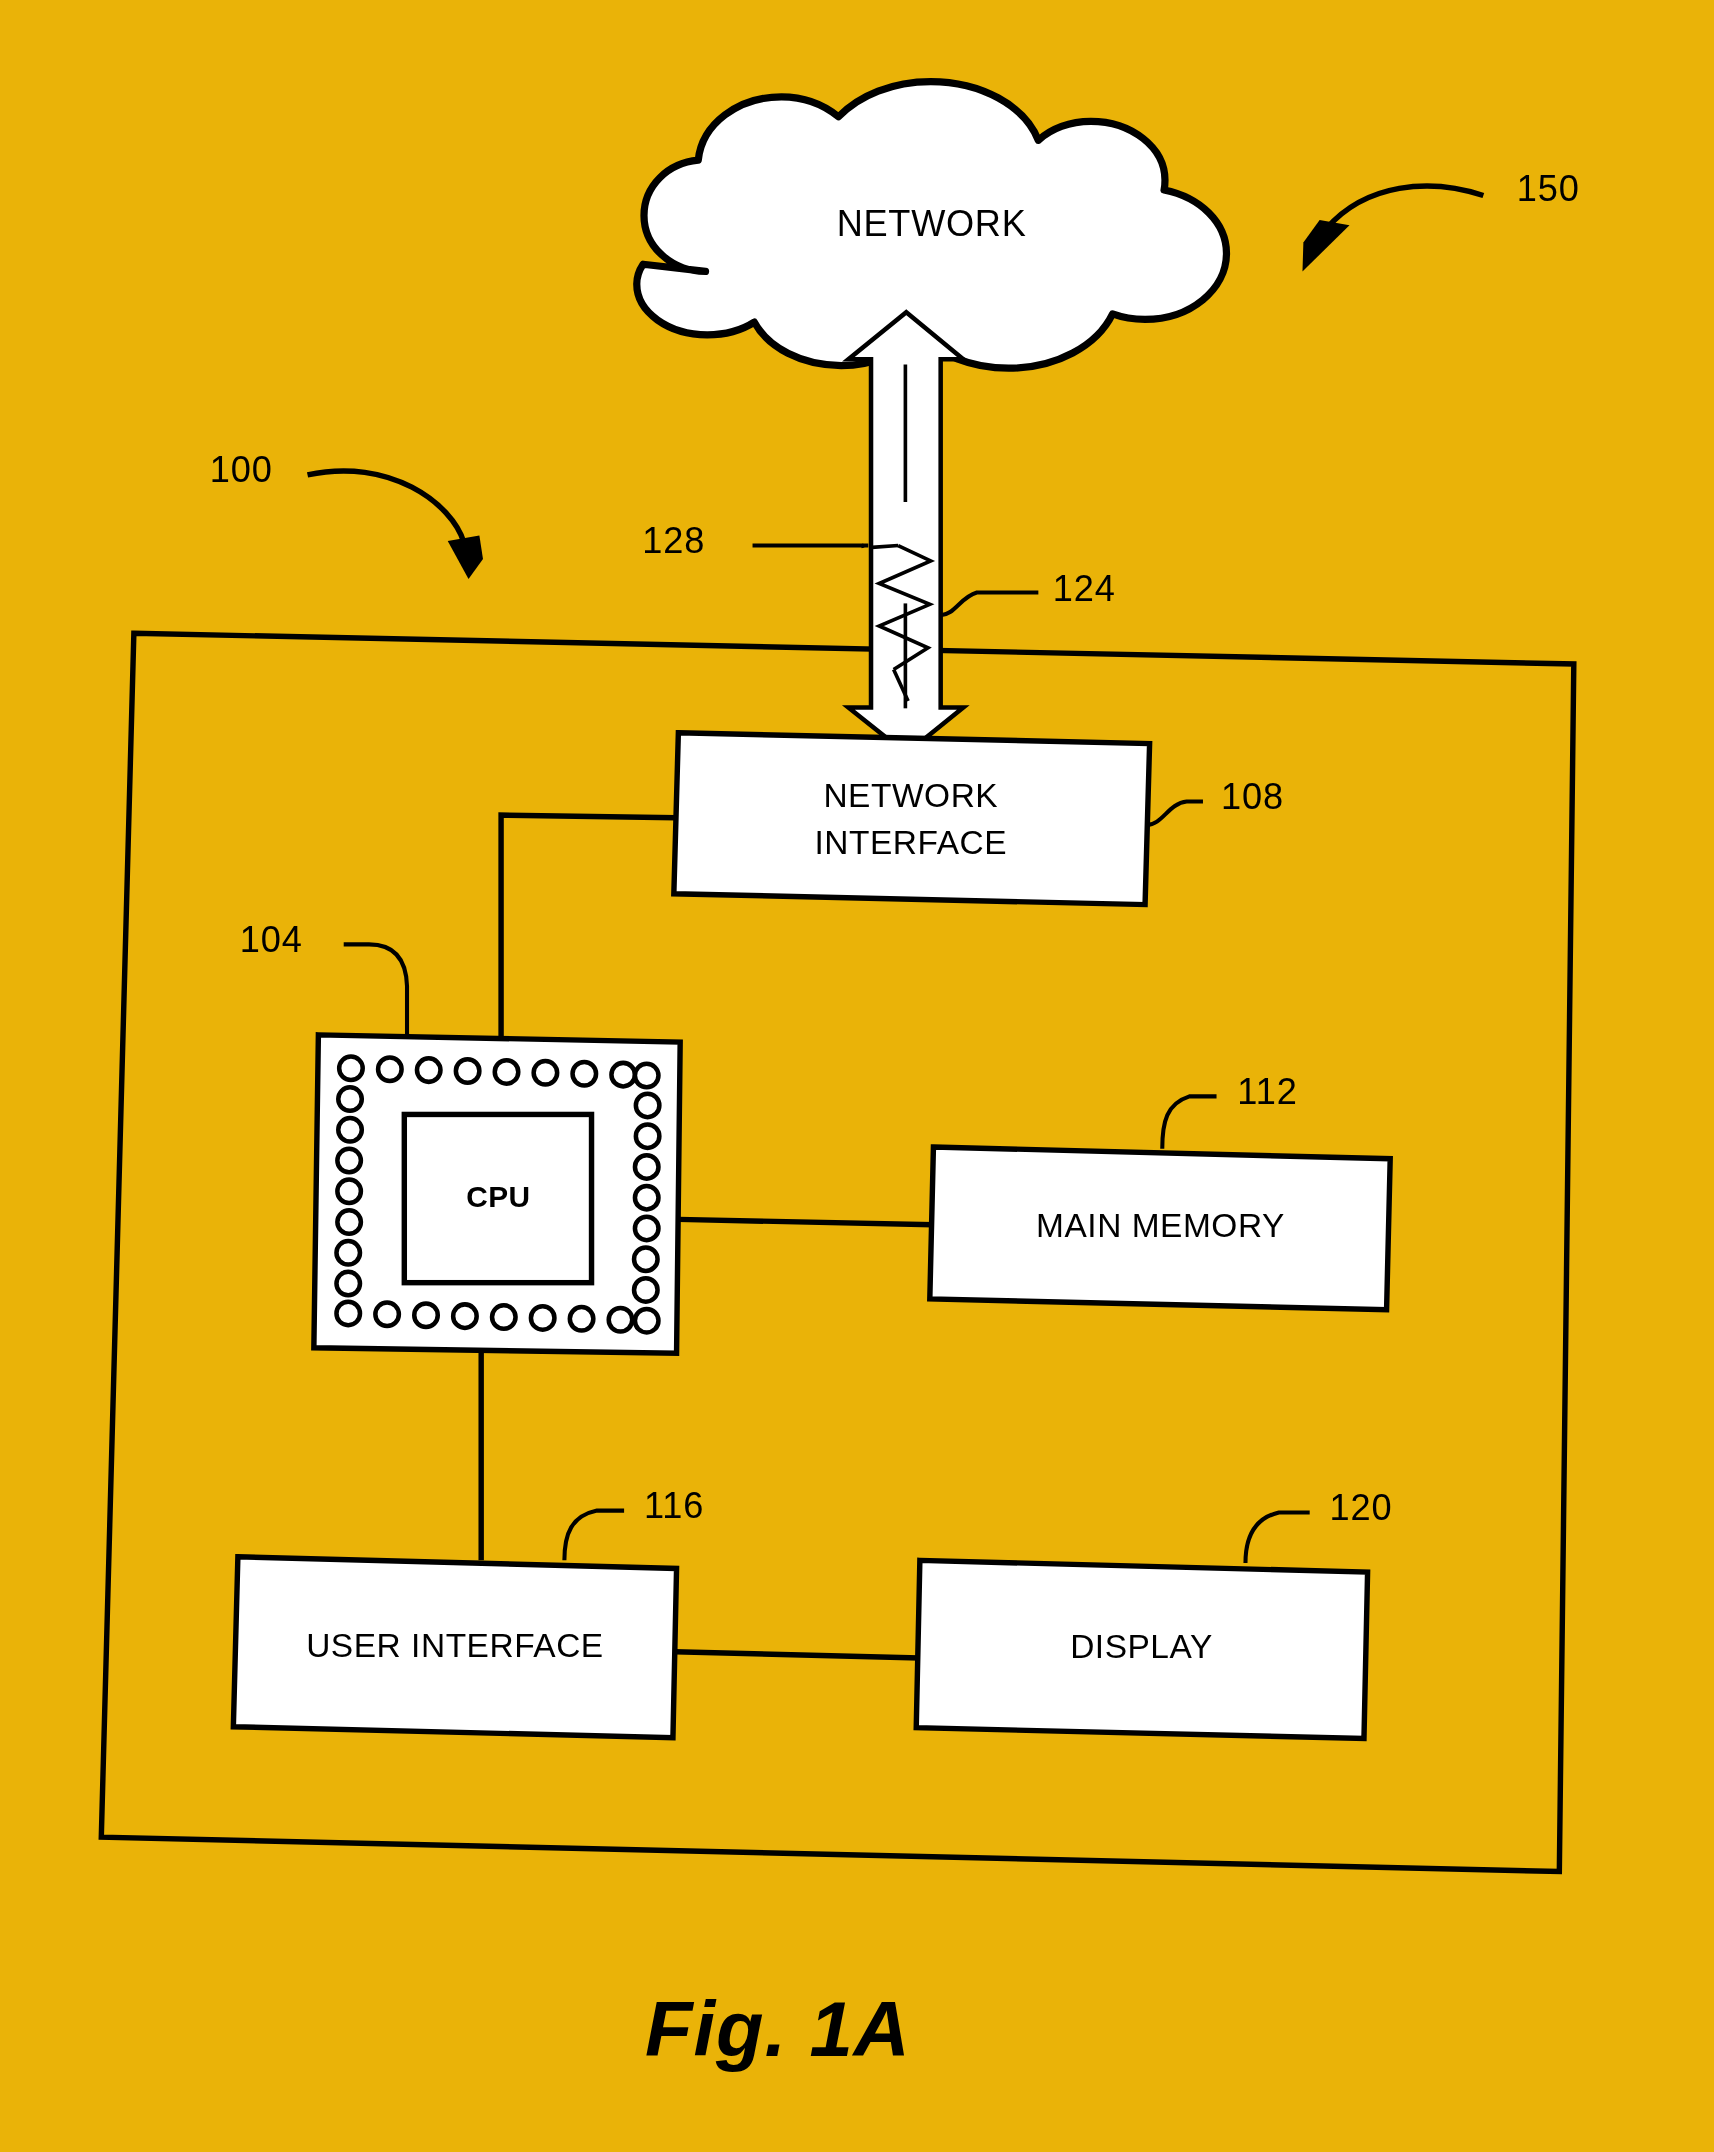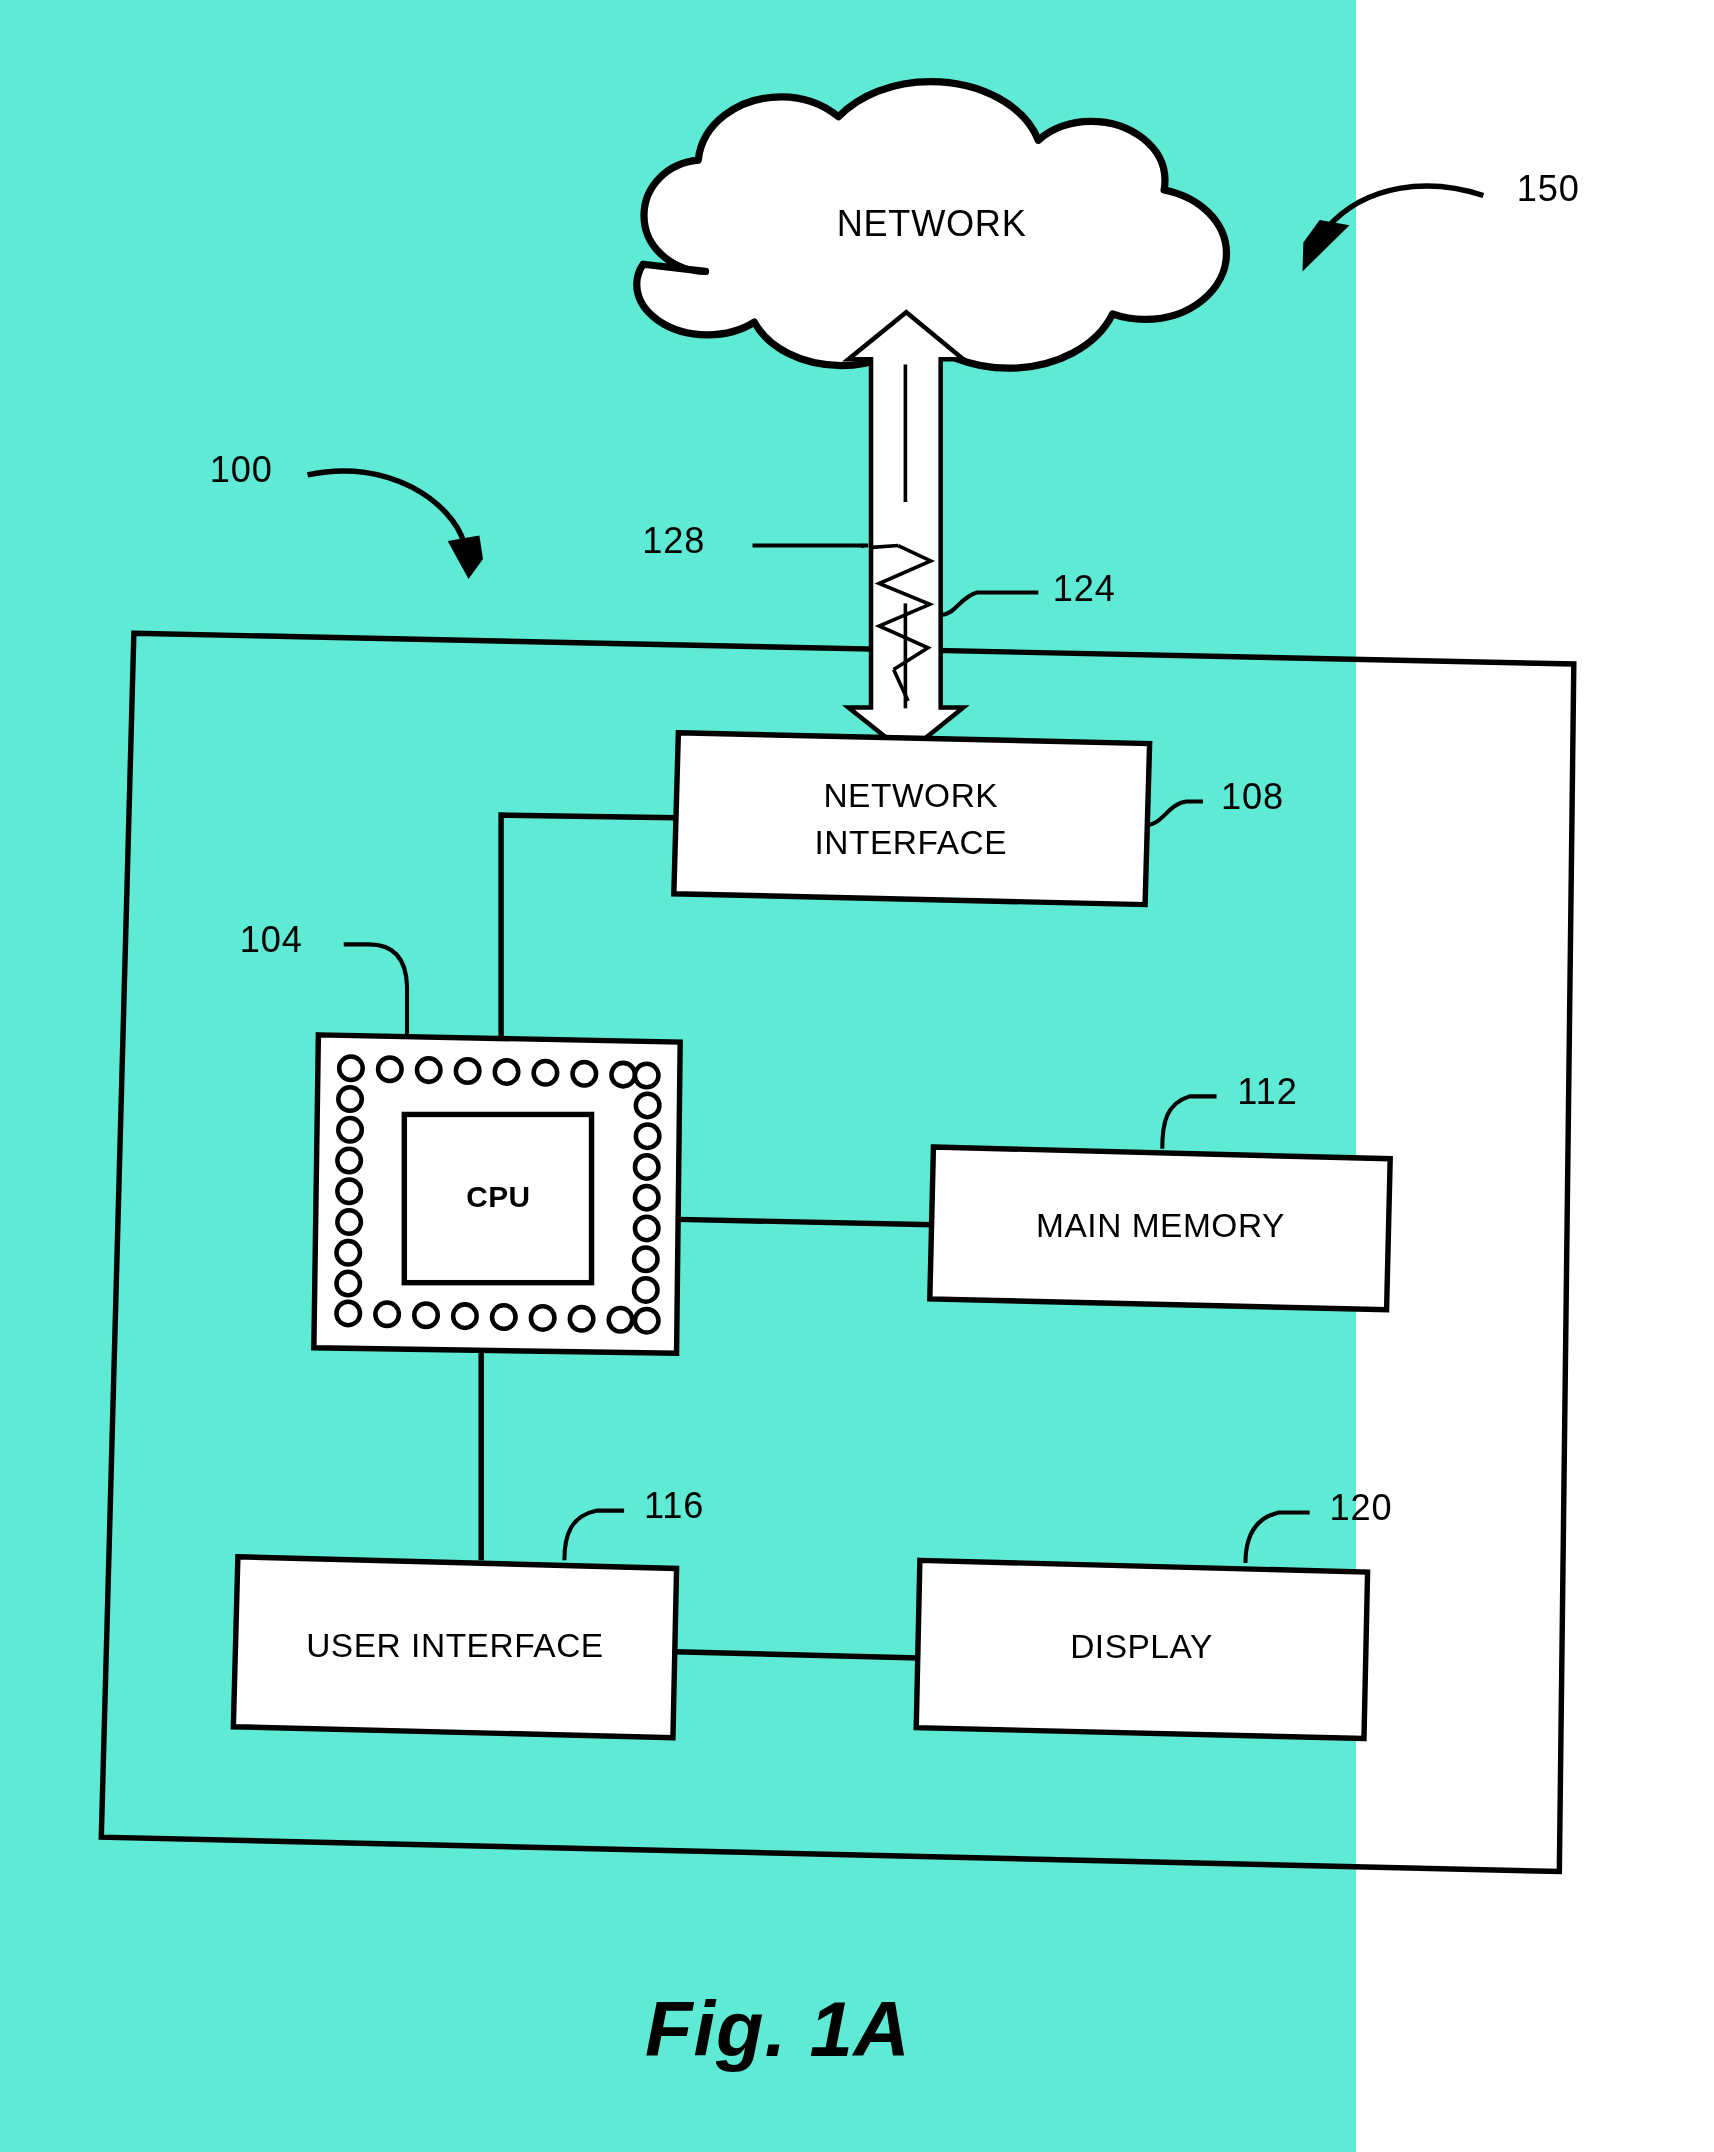--- a/index.html
+++ b/index.html
@@ -9,23 +9,23 @@
     background: #ffffff;
   }
   body {
     width: 1714px;
     height: 2152px;
     font-family: "Liberation Sans", sans-serif;
     overflow: hidden;
   }
   #figure-root {
     position: relative;
-    width: 1356px;
+    width: 1714px;
     height: 2152px;
-    background: #5eead4;
+    background: #eab308;
   }
   svg#diagram {
     display: block;
     width: 1714px;
     height: 2152px;
   }
   .box-outline {
     fill: #ffffff;
     stroke: #000000;
     stroke-width: 6;

